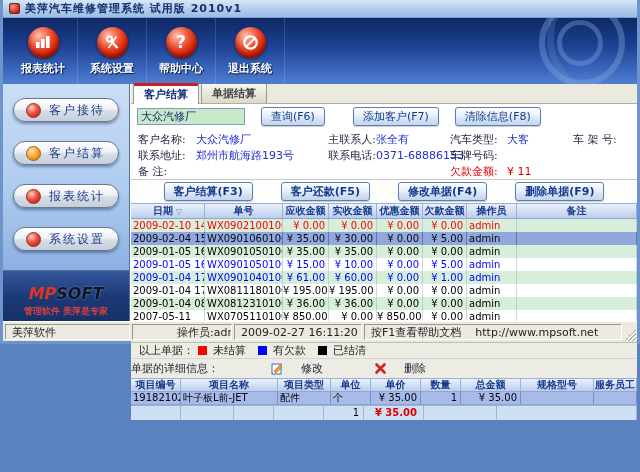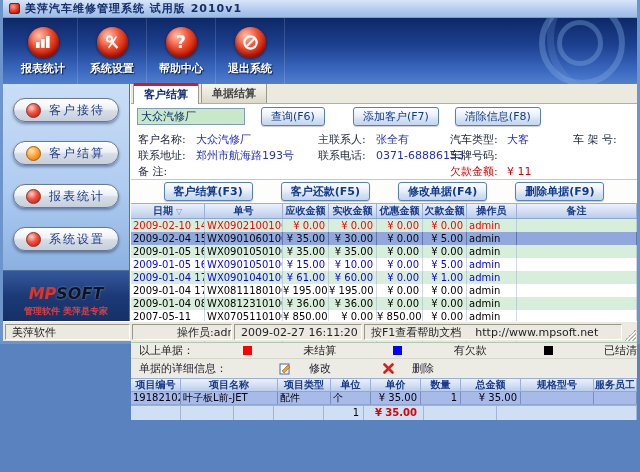--- a/index.html
+++ b/index.html
@@ -62,21 +62,21 @@
   .formlabel { font-size:11px; color:#14307a; white-space:nowrap; }
   .custinput { width:108px; height:17px; background:#c9e8c9; border:1px solid #7f9db9; font-size:11px; color:#103070; padding:0 3px; }
   .xpbtn { font-size:11px; color:#123a8c; border:1px solid #5a7fb5; border-radius:3px; padding:1px 9px; cursor:pointer;
            background:linear-gradient(180deg,#fdfeff,#e9f0fa 45%,#d2e0f2 70%,#c4d6ee); box-shadow:0 1px 1px rgba(0,0,0,.2); white-space:nowrap; }
   .xpbtn.b { font-weight:bold; }
   .gap1 { width:16px; } .gap2 { width:4px; }
 
   .info { flex:0 0 52px; padding:3px 0 0 7px; font-size:11px; background:#fff; border-bottom:1px solid #c8c8c8; }
   .irow { height:16px; display:flex; align-items:center; white-space:nowrap; }
   .il { color:#222a40; } .iv { color:#2330cc; }
-  .w-l1{width:58px;} .w-v1{width:122px;} .w-l2{width:58px;} .w-v2{width:74px;} .w-l3{width:57px;} .w-v3{width:66px;} .w-l4{width:58px;}
+  .w-l1{width:58px;} .w-v1{width:122px;} .w-l2{width:58px;text-align:right;} .w-v2{width:74px;} .w-l3{width:57px;} .w-v3{width:66px;} .w-l4{width:58px;}
   .red { color:#e00000 !important; }
 
   .actions { flex:0 0 23px; display:flex; align-items:center; justify-content:center; gap:28px; background:#fdfdfb; }
 
   
   .thead, .trow, .totrow { display:flex; width:100%; }
   .thead { flex:0 0 14px; background:linear-gradient(180deg,#eaf1fc,#cfdcf2 60%,#b9cdec); border-top:1px solid #9ab0d8; border-bottom:1px solid #8ea6d2; }
   .th { font-size:10px; font-weight:bold; color:#1a3a8c; text-align:center; line-height:13px; border-right:1px solid #9ab0d8; overflow:hidden; white-space:nowrap; cursor:pointer; }
   .trow { flex:0 0 13px; }
   .td { font-size:10px; line-height:13px; border-right:1px solid rgba(140,160,195,.4); overflow:hidden; white-space:nowrap; padding-left:2px; }
@@ -85,25 +85,25 @@
   .rowg { background:#d7eeda; } .roww { background:#ffffff; }
   .st-unsettled .td { color:#ff0000; }
   .st-debt .td { color:#0000ff; }
   .st-settled .td { color:#000000; }
   .st-selected { background:#92a8dc !important; } .st-selected .td { color:#000814; border-right-color:rgba(40,60,110,.45); }
   .tfill { flex:0 0 5px; background:#d7eeda; }
   .totrow { flex:0 0 14px; background:#d7eeda; border-top:1px solid #b0c8b4; border-bottom:1px solid #b0c8b4; }
   .totrow .td { font-weight:bold; color:#e00000; }
   .sortarr { color:#8090a8; font-size:8px; margin-left:3px; }
 
-  .legend { flex:0 0 15px; background:#edece4; display:flex; align-items:center; padding-left:8px; gap:4px; font-size:11px; color:#222; border-bottom:1px solid #d8d6cc;justify-content:space-between; }
+  .legend { flex:0 0 15px; background:#edece4; display:flex; align-items:center; padding-left:8px; gap:4px; font-size:11px; color:#222; border-bottom:1px solid #d8d6cc; }
   .sq { width:9px; height:9px; display:inline-block; margin:0 2px 0 8px; }
   .sq1{background:#ff0000;} .sq2{background:#0000ff;} .sq3{background:#000000;}
 
-  .detailbar { flex:0 0 19px; background:#edece4; display:flex; align-items:center; padding-left:8px; font-size:11px; color:#223; }
+  .detailbar { flex:0 0 19px; background:#edece4; display:flex; align-items:center; font-size:11px; color:#223; }
   .dtool { display:flex; align-items:center; gap:18px; cursor:pointer; margin-left:52px; color:#223; }
   .dtool svg { display:block; }
 
   
   .dhead { flex:0 0 13px; display:flex; background:linear-gradient(180deg,#eaf1fc,#cfdcf2 60%,#b9cdec); border-top:1px solid #9ab0d8; border-bottom:1px solid #8ea6d2; }
   .dh { font-size:10px; font-weight:bold; color:#1a3a8c; text-align:center; line-height:12px; border-right:1px solid #9ab0d8; white-space:nowrap; overflow:hidden; cursor:pointer; }
   .drow { flex:0 0 13px; display:flex; background:#a7bae8; border-bottom:1px solid #8ea6d2; cursor:pointer; }
   .dd { font-size:10px; line-height:12px; color:#001; border-right:1px solid rgba(70,90,140,.45); white-space:nowrap; overflow:hidden; padding-left:2px; }
   .d0{width:50px;} .d1{width:97px;} .d2{width:53px;} .d3{width:40px;} .d4{width:50px;} .d5{width:40px;} .d6{width:60px;} .d7{width:73px;} .d8{flex:1;}
   .dfill { flex:1 1 auto; background:#d9edda; }

